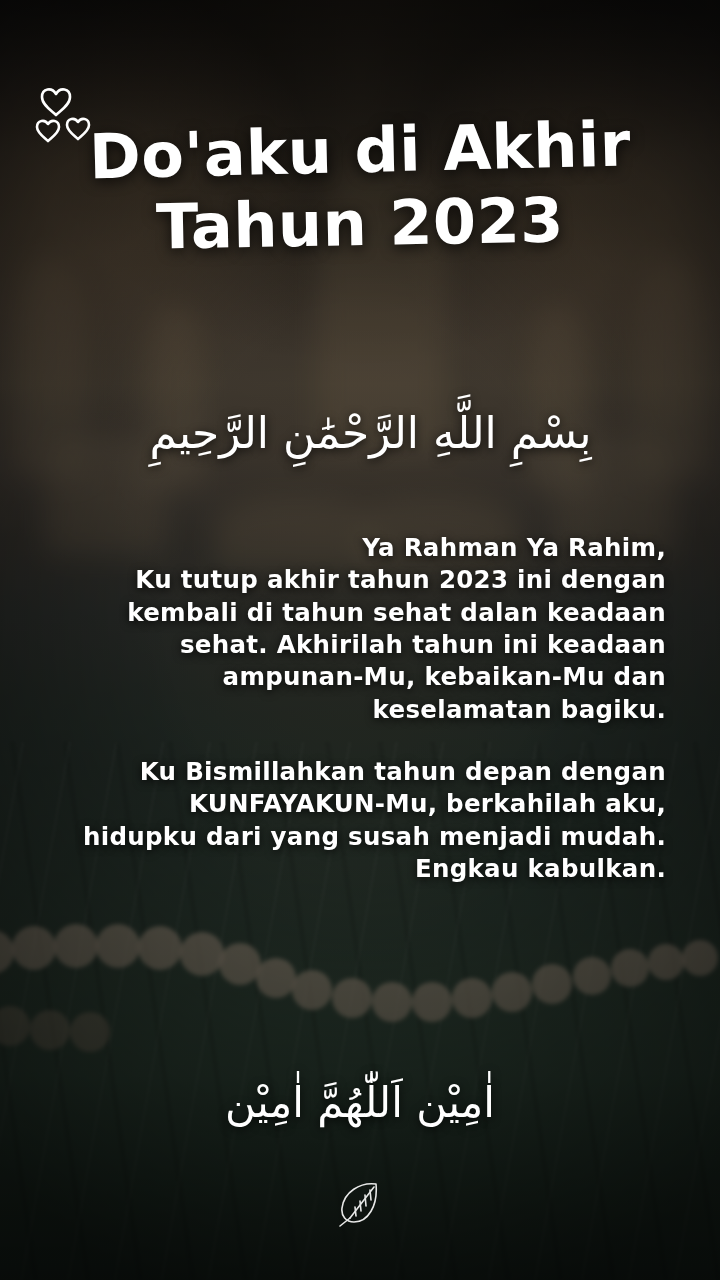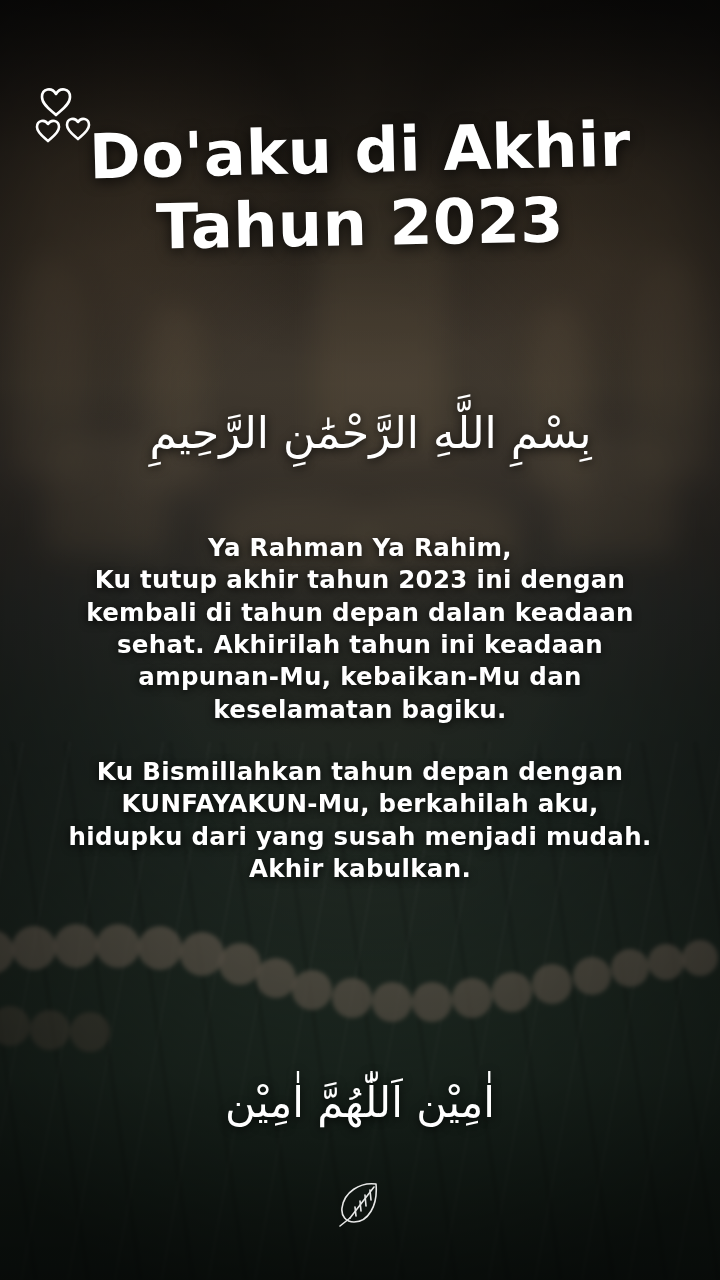--- a/index.html
+++ b/index.html
@@ -172,21 +172,21 @@
     left: 0;
     right: 0;
     top: 532px;
     padding: 0 54px;
     font-size: 24.5px;
     line-height: 1.32;
     font-weight: 700;
     letter-spacing: 0.3px;
     text-shadow: 0 2px 9px rgba(0,0,0,0.8);
   }
-  .body p { margin: 0; }
+  .body p { margin: 0; text-align: right; }
   .body .gap { height: 30px; }
 
   .ameen {
     position: absolute;
     left: 0;
     right: 0;
     top: 1030px;
     font-size: 42px;
     direction: rtl;
     text-shadow: 0 2px 10px rgba(0,0,0,0.8);
@@ -268,31 +268,31 @@
     <div class="title">
       <span class="l1">Do'aku di Akhir</span>
       <span class="l2">Tahun 2023</span>
     </div>
 
     <div class="basmalah">بِسْمِ اللَّهِ الرَّحْمَٰنِ الرَّحِيمِ</div>
 
     <div class="body">
       <p>Ya Rahman Ya Rahim,</p>
       <p>Ku tutup akhir tahun 2023 ini dengan</p>
-      <p>kembali di tahun depan dalan keadaan</p>
+      <p>kembali di tahun sehat dalan keadaan</p>
       <p>sehat. Akhirilah tahun ini keadaan</p>
       <p>ampunan-Mu, kebaikan-Mu dan</p>
       <p>keselamatan bagiku.</p>
 
       <div class="gap"></div>
 
       <p>Ku Bismillahkan tahun depan dengan</p>
       <p>KUNFAYAKUN-Mu, berkahilah aku,</p>
       <p>hidupku dari yang susah menjadi mudah.</p>
-      <p>Akhir kabulkan.</p>
+      <p>Engkau kabulkan.</p>
     </div>
 
     <div class="ameen">اٰمِيْن اَللّٰهُمَّ اٰمِيْن</div>
 
     <div class="leaf">
       <svg viewBox="0 0 60 50" width="60" height="50" fill="none" stroke="#ffffff" stroke-width="1.6" stroke-linecap="round" stroke-linejoin="round">
         <path d="M46 6 C30 4, 14 14, 12 30 C11 38, 16 44, 24 44 C38 44, 48 28, 46 6 Z"></path>
         <path d="M44 9 L20 40"></path>
         <path d="M40 12 L41 22"></path>
           <path d="M35 17 L36 28"></path>

